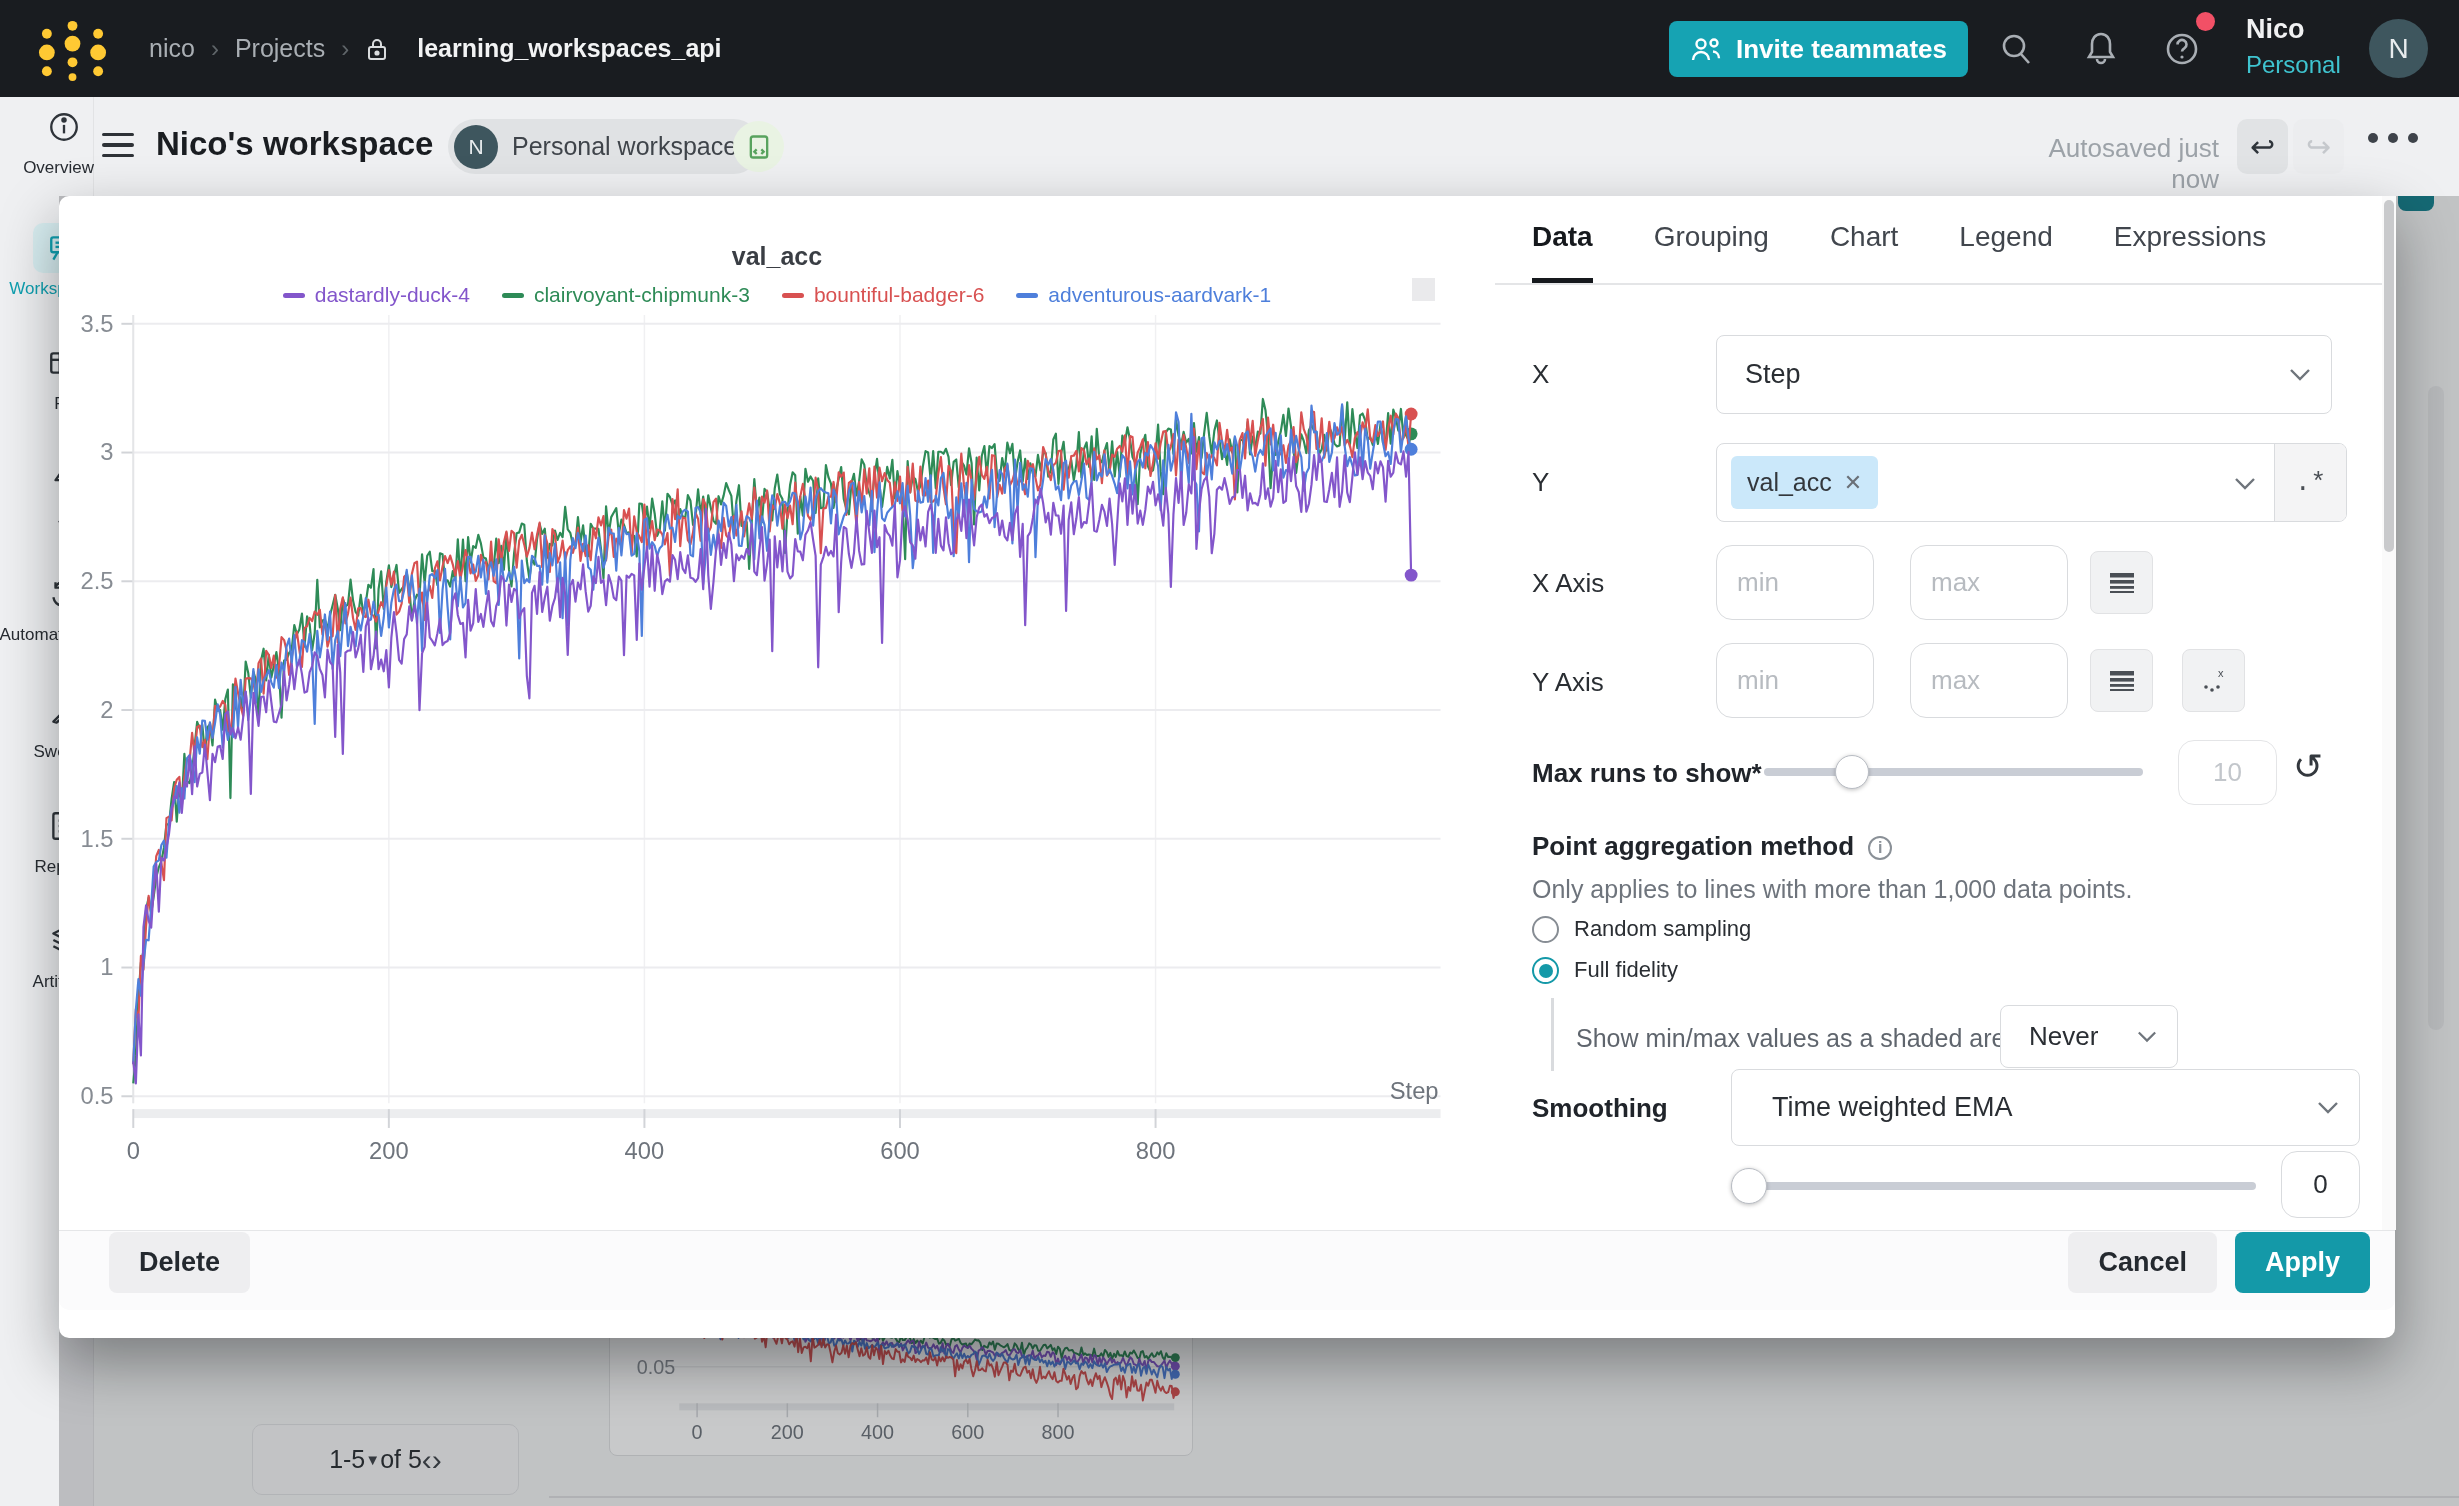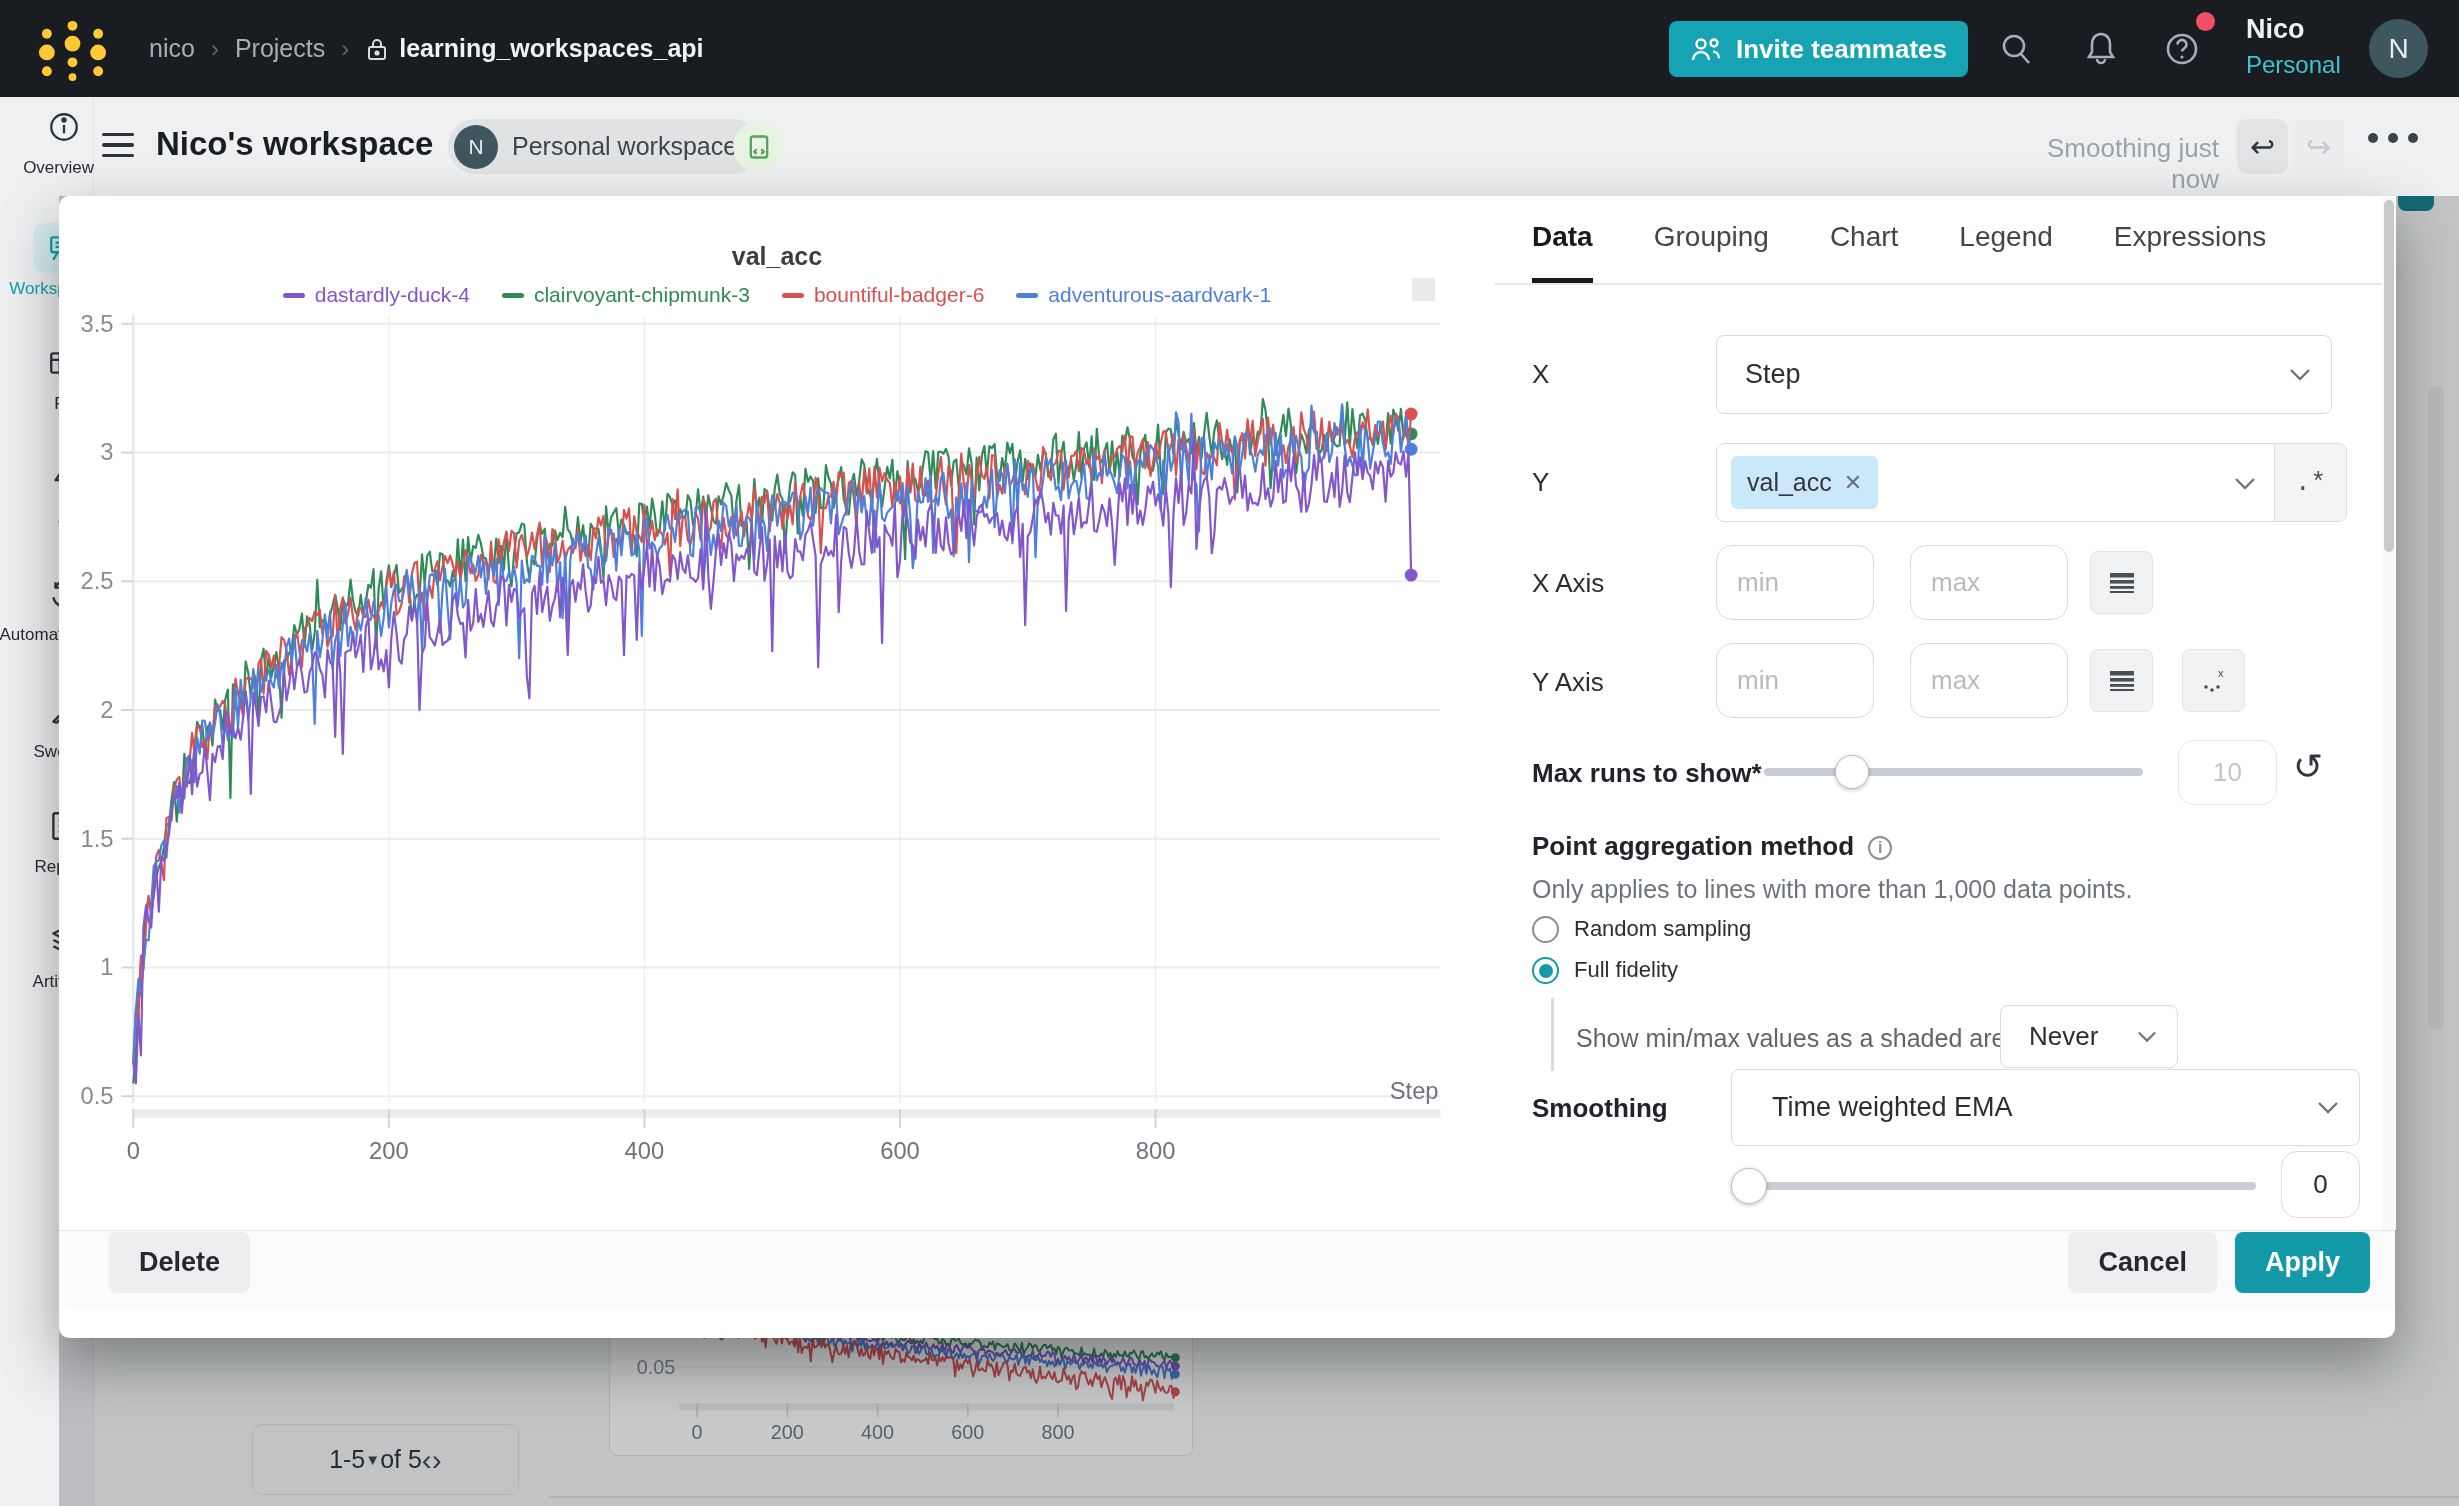--- a/index.html
+++ b/index.html
@@ -3,21 +3,21 @@
 <meta charset="utf-8">
 <style>
   html,body{margin:0;padding:0;background:#DADBDC;}
   *{box-sizing:border-box;font-family:"Liberation Sans",sans-serif;}
   .page{position:relative;width:2459px;height:1507px;overflow:hidden;background:#F6F7F8;}
 
   
   .topbar{position:absolute;left:0;top:0;width:2459px;height:97px;background:#191C20;z-index:20;}
   .crumbs{position:absolute;left:149px;top:0;height:97px;display:flex;align-items:center;gap:16px;font-size:25px;color:#A9AEB3;}
   .crumb-sep{color:#5F6569;font-size:24px;}
-  .crumb-last{color:#F2F3F4;font-weight:700;display:flex;align-items:center;gap:10px;justify-content:flex-end;}
+  .crumb-last{color:#F2F3F4;font-weight:700;display:flex;align-items:center;gap:28px;justify-content:flex-end;}
   .invite-btn{position:absolute;left:1669px;top:21px;width:299px;height:56px;background:#16A3B3;border-radius:8px;display:flex;align-items:center;justify-content:center;gap:14px;color:#FFFFFF;font-size:26px;font-weight:600;cursor:pointer;}
   .tb-icon{position:absolute;top:30px;width:38px;height:38px;}
   .help-dot{position:absolute;left:2196px;top:12px;width:19px;height:19px;border-radius:50%;background:#F25066;}
   .nico-block{position:absolute;left:2246px;top:14px;width:109px;text-align:left;}
   .nico-name{color:#F0F1F2;font-size:27px;font-weight:600;}
   .nico-scope{color:#3FC4D0;font-size:24px;margin-top:6px;}
   .tb-avatar{position:absolute;left:2369px;top:19px;width:59px;height:59px;border-radius:50%;background:#3E565E;color:#E8ECEE;display:flex;align-items:center;justify-content:center;font-size:28px;}
 
   
   .header{position:absolute;left:94px;top:97px;width:2365px;height:99px;background:#EFF0F2;z-index:6;}
@@ -241,21 +241,21 @@
     <div class="ws-pill">
       <span class="mini-av">N</span>
       <span class="pill-label">Personal workspace</span>
     </div>
     <div class="report-btn">
       <svg width="28" height="28" viewBox="0 0 24 24" fill="none" stroke="#58A35E" stroke-width="2">
           <rect x="5" y="3" width="14" height="18" rx="2"></rect>
           <path d="M14 14l2 2-2 2M10 14l-2 2 2 2"></path>
         </svg>
     </div>
-    <div class="autosave">Smoothing just now</div>
+    <div class="autosave">Autosaved just now</div>
     <div class="undo-btn">
         <span>↩</span>
       </div>
     <div class="redo-btn">
         <span>↪</span>
       </div>
     <div class="kebab">
         <i></i>
         <i></i>
         <i></i>

